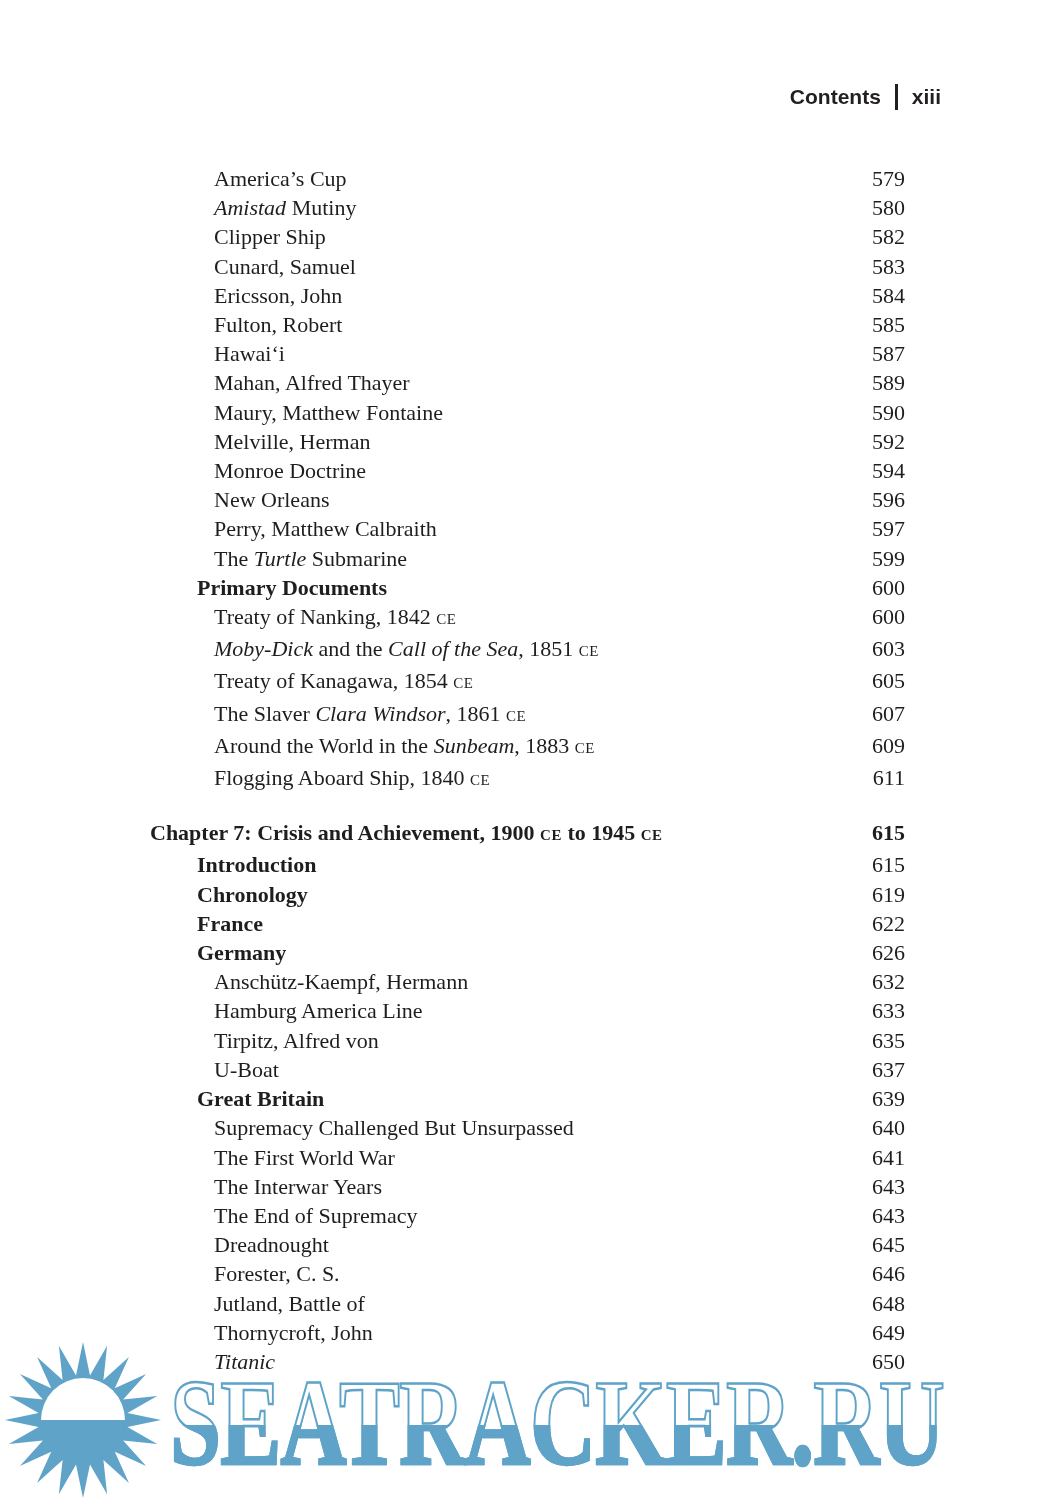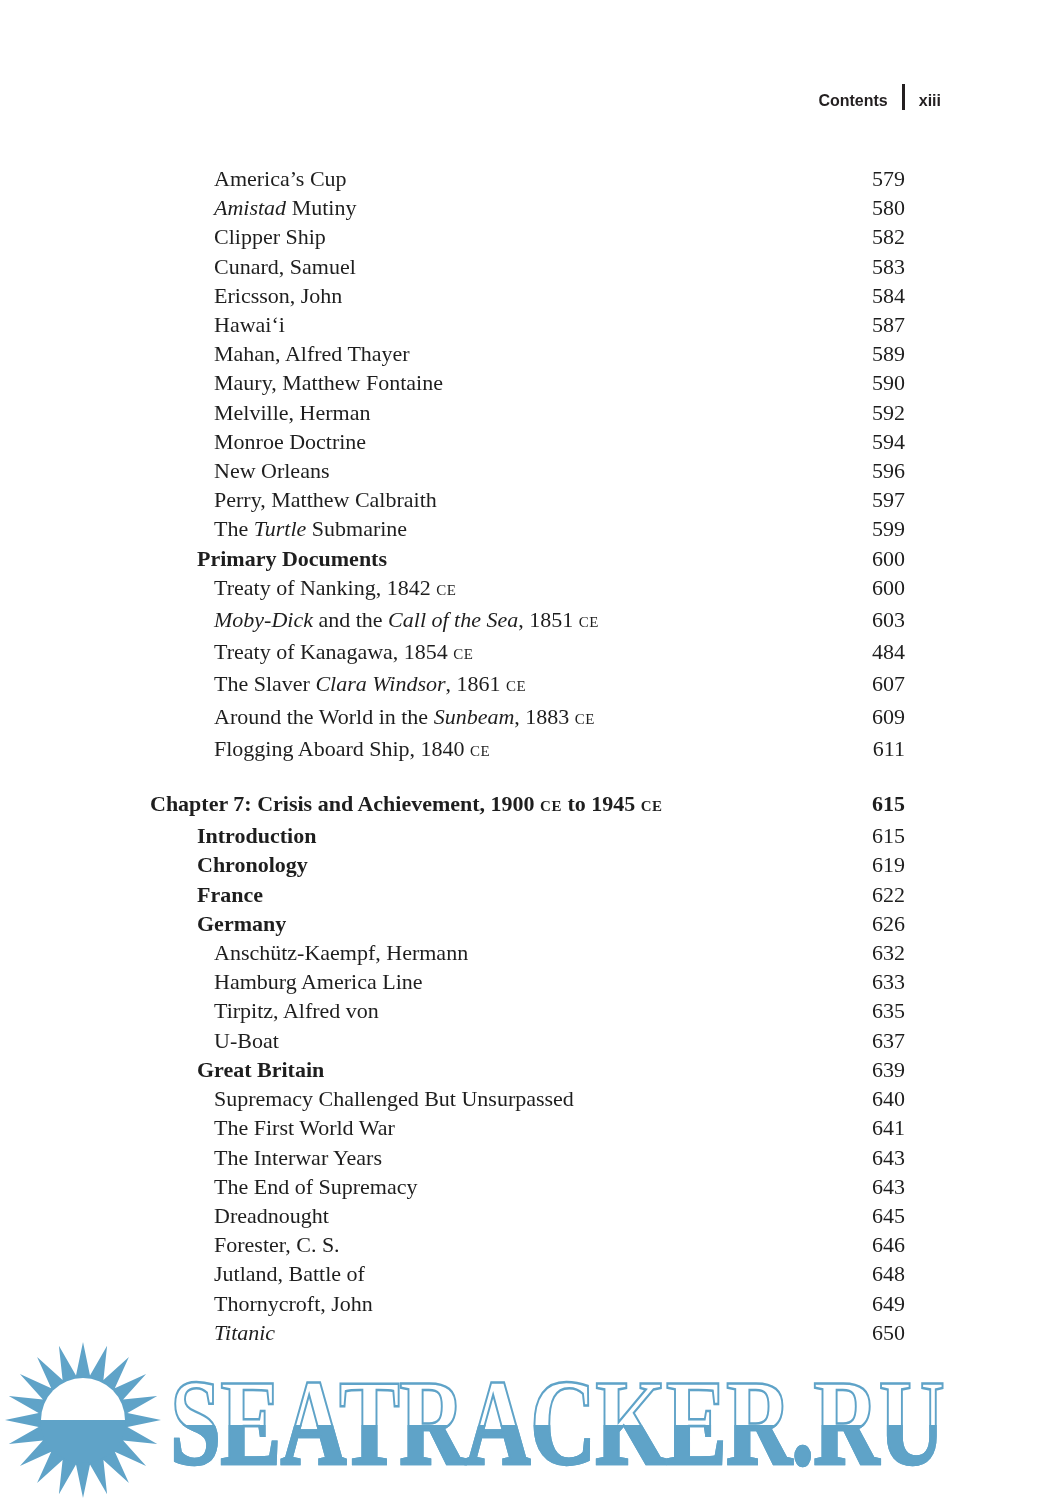--- a/index.html
+++ b/index.html
@@ -14,24 +14,24 @@
     color: #1e1e1e;
     --wm: #5fa3c8;
   }
 
   
   .running-head {
     position: absolute;
     top: 84px;
     right: 109px;
     display: flex;
-    align-items: flex-end;
+    align-items: center;
     font-family: "Liberation Sans", sans-serif;
     font-weight: bold;
-    font-size: 16px;
+    font-size: 21px;
     color: #231f20;
   }
   .running-head .sep {
     width: 3px;
     height: 26px;
     background: #231f20;
     margin: 0 14px;
   }
 
   
@@ -123,20 +123,24 @@
       </div>
       <div class="toc-row indent-2">
         <span class="toc-title"><span>Cunard, Samuel</span></span>
         <span class="toc-page">583</span>
       </div>
       <div class="toc-row indent-2">
         <span class="toc-title"><span>Ericsson, John</span></span>
         <span class="toc-page">584</span>
       </div>
       <div class="toc-row indent-2">
+        <span class="toc-title"><span>Fulton, Robert</span></span>
+        <span class="toc-page">585</span>
+      </div>
+      <div class="toc-row indent-2">
         <span class="toc-title"><span>Hawai‘i</span></span>
         <span class="toc-page">587</span>
       </div>
       <div class="toc-row indent-2">
         <span class="toc-title"><span>Mahan, Alfred Thayer</span></span>
         <span class="toc-page">589</span>
       </div>
       <div class="toc-row indent-2">
         <span class="toc-title"><span>Maury, Matthew Fontaine</span></span>
         <span class="toc-page">590</span>
@@ -168,21 +172,21 @@
       <div class="toc-row indent-2">
         <span class="toc-title"><span>Treaty of Nanking, 1842 </span><span class="sc">CE</span></span>
         <span class="toc-page">600</span>
       </div>
       <div class="toc-row indent-2">
         <span class="toc-title"><em>Moby-Dick</em><span> and the </span><em>Call of the Sea</em><span>, 1851 </span><span class="sc">CE</span></span>
         <span class="toc-page">603</span>
       </div>
       <div class="toc-row indent-2">
         <span class="toc-title"><span>Treaty of Kanagawa, 1854 </span><span class="sc">CE</span></span>
-        <span class="toc-page">484</span>
+        <span class="toc-page">605</span>
       </div>
       <div class="toc-row indent-2">
         <span class="toc-title"><span>The Slaver </span><em>Clara Windsor</em><span>, 1861 </span><span class="sc">CE</span></span>
         <span class="toc-page">607</span>
       </div>
       <div class="toc-row indent-2">
         <span class="toc-title"><span>Around the World in the </span><em>Sunbeam</em><span>, 1883 </span><span class="sc">CE</span></span>
         <span class="toc-page">609</span>
       </div>
       <div class="toc-row indent-2">

